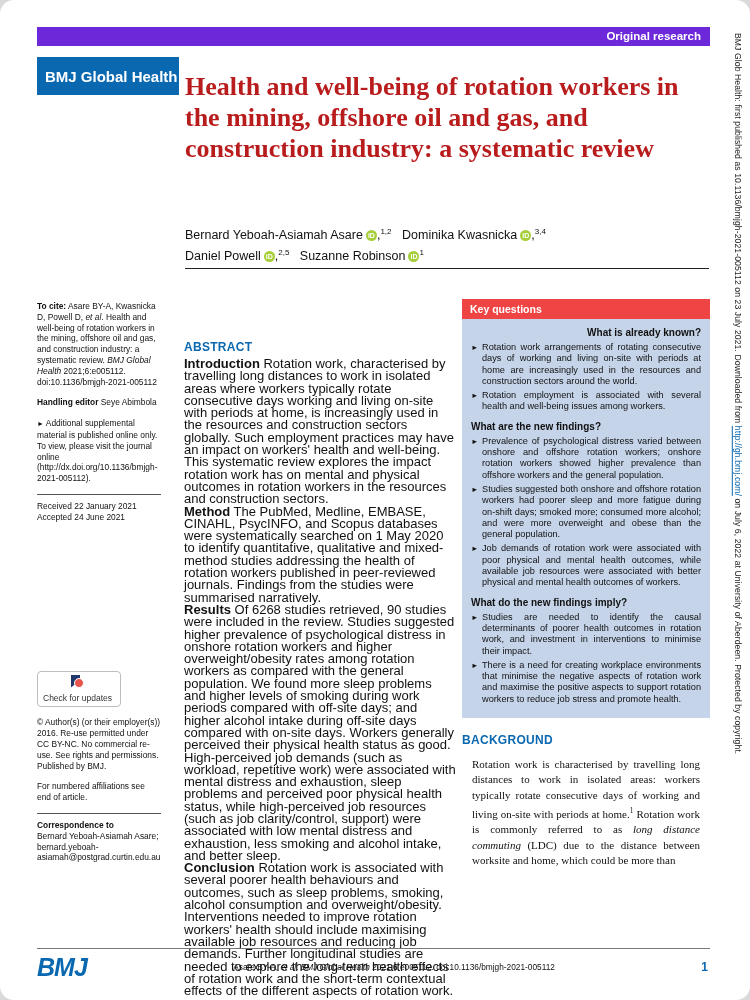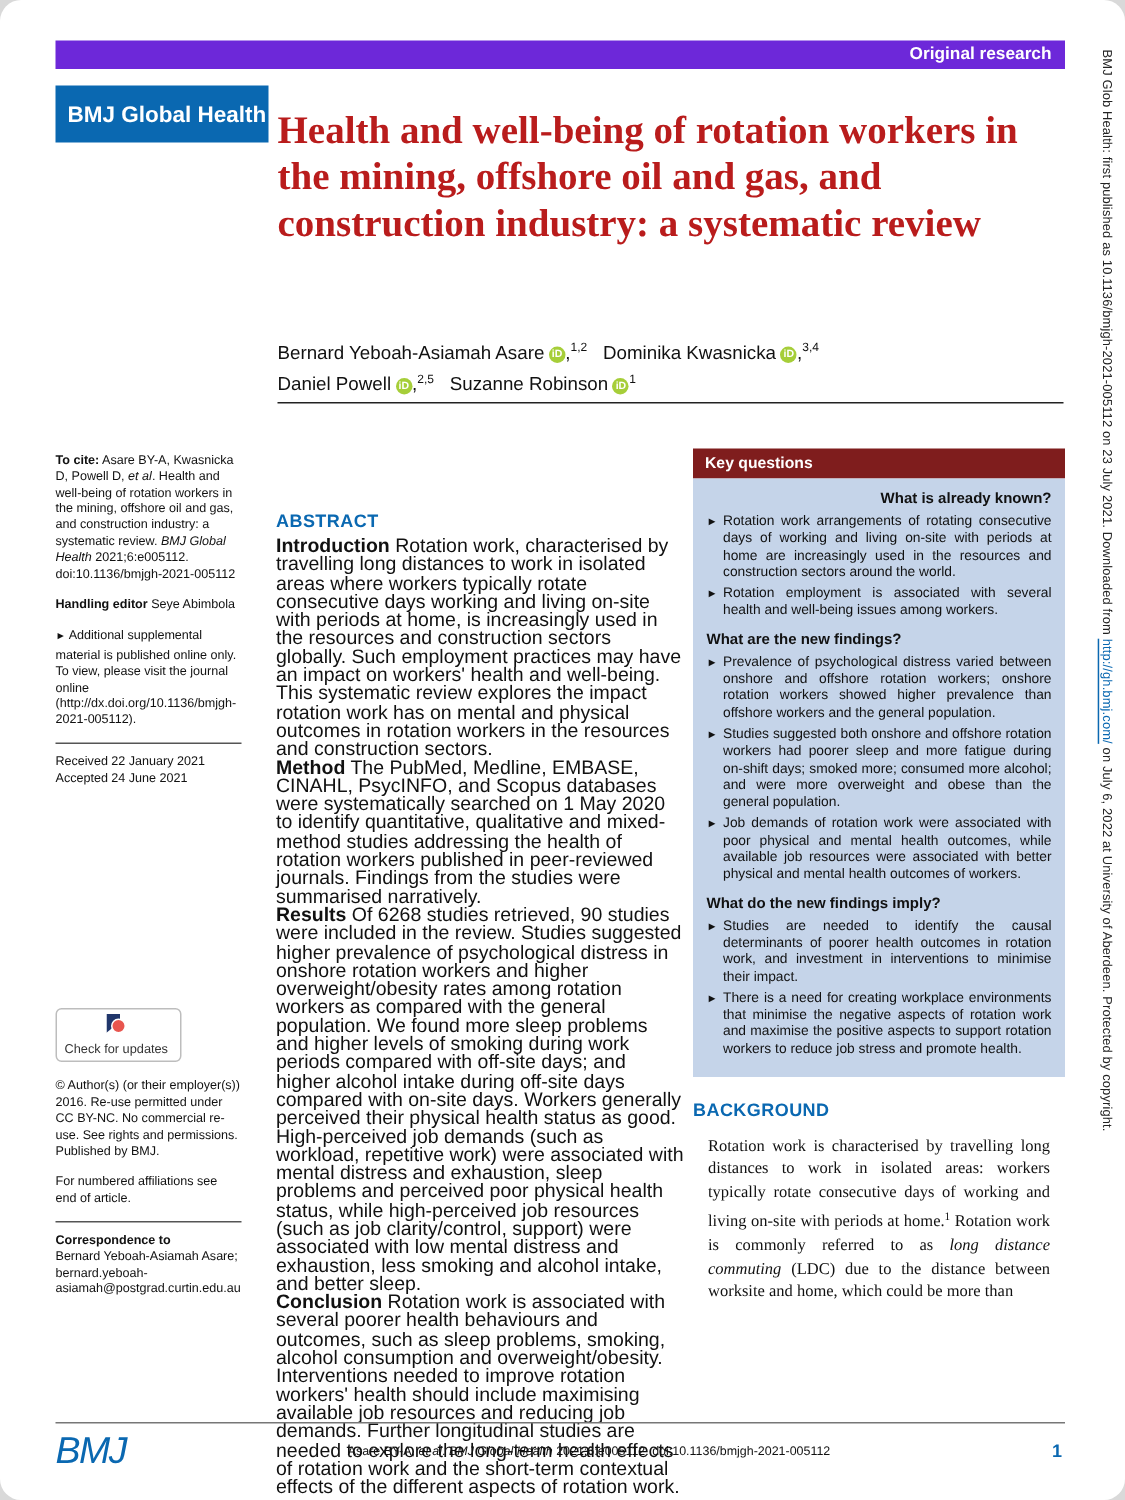--- a/index.html
+++ b/index.html
@@ -77,21 +77,21 @@
   .abstract-heading {
     color:#0a68b1; font-weight:bold; font-size:12px; margin:0 0 4px;
     letter-spacing:0.3px;
   }
   .abs-p { font-size:13px; line-height:12.3px; margin:0; }
   .abs-label { font-weight:bold; }
 
   
   .right-col { position:absolute; left:462px; top:299px; width:248px; }
   .kq-header {
-    background:#7f1d1d; color:#fff; font-weight:bold; font-size:10.5px;
+    background:#ef4444; color:#fff; font-weight:bold; font-size:10.5px;
     padding:4px 8px;
   }
   .kq-body { background:#c5d4e9; padding:8px 9px 10px; }
   .kq-question { font-weight:bold; font-size:10px; margin:8px 0 4px; }
   .kq-question.first { margin-top:0;text-align:right; }
   .kq-li { display:flex; font-size:9.2px; line-height:11.3px; margin-bottom:3px; }
   .kq-bullet { flex:0 0 11px; font-size:7.5px; line-height:11.3px; }
   .kq-li .txt { flex:1; text-align:justify; }
 
   .bg-heading {
@@ -112,21 +112,21 @@
   }
   .vertical-strip .link { color:#0a68b1; text-decoration:underline; }
 
   
   .footer {
     position:absolute; left:37px; top:948px; width:673px;
     border-top:1px solid #777; display:flex; align-items:center;
     padding-top:5px; box-sizing:border-box;
   }
   .footer-logo {
-    color:#0a68b1; font-size:25px; font-weight:normal; font-style:italic;
+    color:#0a68b1; font-size:25px; font-weight:bold; font-style:italic;
     letter-spacing:-1px; line-height:26px;
   }
   .footer-citation { flex:1; text-align:center; font-size:8.3px; color:#111; }
   .footer-page { color:#0a68b1; font-weight:bold; font-size:12px; padding-right:2px; }
 </style>
 </head>
 <body>
 
 <div class="page">
 

